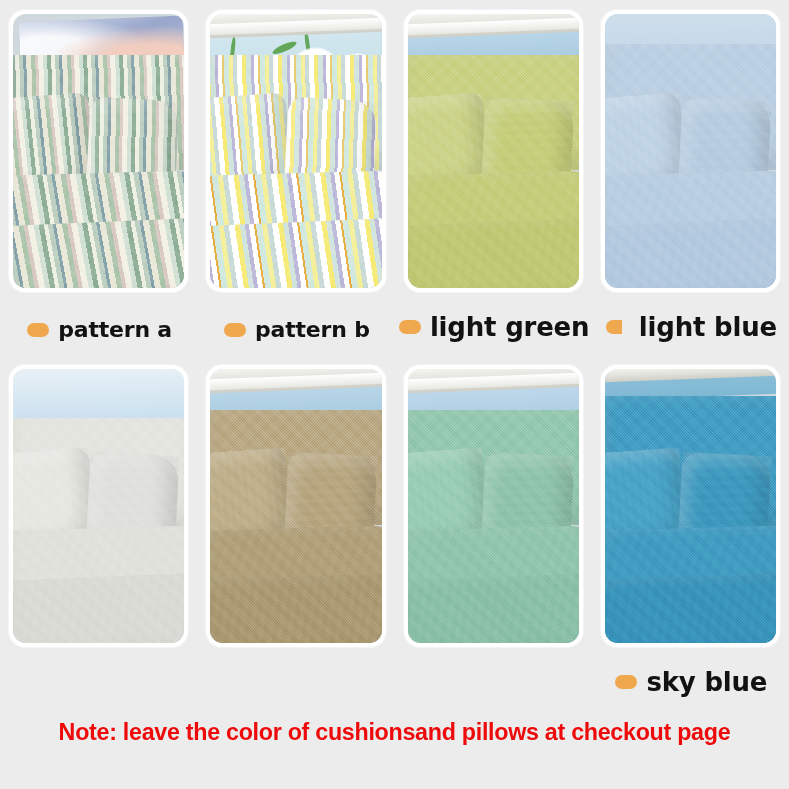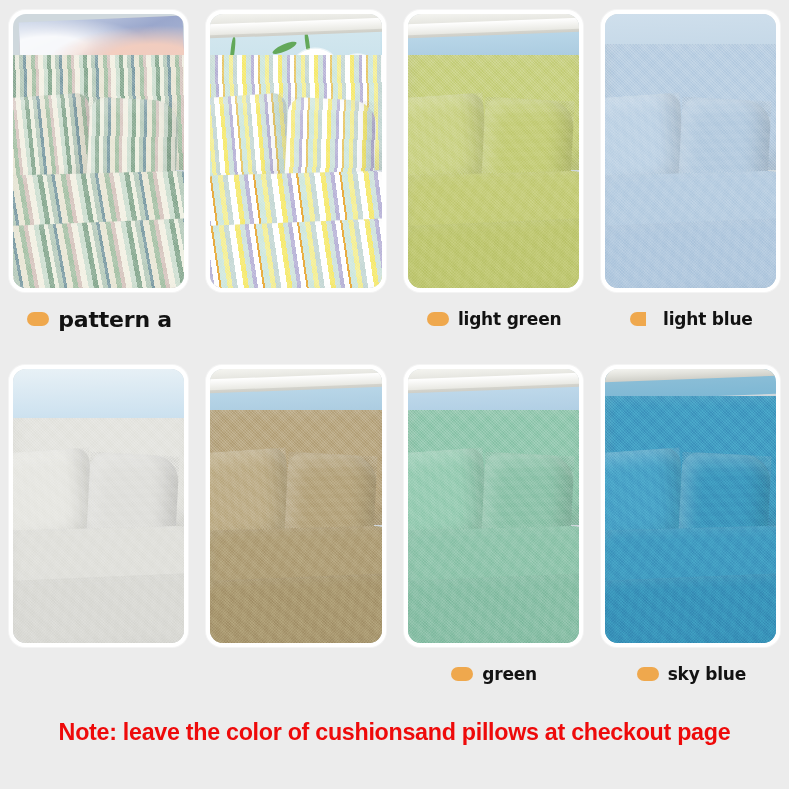--- a/index.html
+++ b/index.html
@@ -238,39 +238,39 @@
   .stem.s3 { left: 56%; top: 6%;  width: 4px;  height: 34%; transform: rotate(-6deg); }
 
   
   .label {
     position: absolute;
     left: 0;
     top: 296px;
     width: 100%;
     height: 46px;
     display: flex;
-    align-items: center;
+    align-items: flex-end;
     justify-content: center;
   }
   .label-inner {
     display: flex;
     align-items: center;
     gap: 9px;
     padding-left: 2px;
   }
   .dot {
     width: 22px;
     height: 14px;
     border-radius: 8px;
     background: #efa84d;
     flex: 0 0 auto;
   }
   .dot.clipped { border-radius: 8px 0 0 8px; width: 16px; }
   .label-text {
-    font-size: 17px;
+    font-size: 26px;
     font-weight: bold;
     color: #121212;
     letter-spacing: -0.2px;
     white-space: nowrap;
     font-family: "DejaVu Sans", "Liberation Sans", sans-serif;
   }
   .label-text.big { font-size: 22px; }
 
   
   .note {
@@ -353,20 +353,26 @@
                 </div>
               <div class="seat stripes-b-seat shade-soft">
                   <div class="weave"></div>
                 </div>
               <div class="seat2 stripes-b-seat shade-soft">
                   <div class="weave"></div>
                 </div>
             </div>
           </div>
         </div>
+        <div class="label">
+          <div class="label-inner">
+            <span class="dot"></span>
+            <span class="label-text big">pattern b</span>
+          </div>
+        </div>
       </div>
 
       <div class="cell">
         <div class="thumb-wrap">
           <div class="thumb">
             <div class="scene">
               <div class="wall" style="background:linear-gradient(#bcd9ea,#a9cadf)"></div>
               <div class="ceiling"></div>
               <div class="molding"></div>
               <div class="backrest shade-soft" style="background:#c6cf7c">
@@ -500,26 +506,20 @@
                 </div>
               <div class="seat shade-soft" style="background:#8ac2a8">
                   <div class="weave"></div>
                 </div>
               <div class="seat2 shade-soft" style="background:#83bca2">
                   <div class="weave"></div>
                 </div>
             </div>
           </div>
         </div>
-        <div class="label">
-          <div class="label-inner">
-            <span class="dot"></span>
-            <span class="label-text">green</span>
-          </div>
-        </div>
       </div>
 
       <div class="cell">
         <div class="thumb-wrap">
           <div class="thumb">
             <div class="scene">
               <div class="wall" style="background:linear-gradient(#8fc0d8,#7fb8d4);height:10%;top:2%"></div>
               <div class="ceiling" style="height:5%"></div>
               <div class="backrest shade-soft" style="background:#3f97bf;top:10%;height:48%">
                   <div class="weave"></div>

